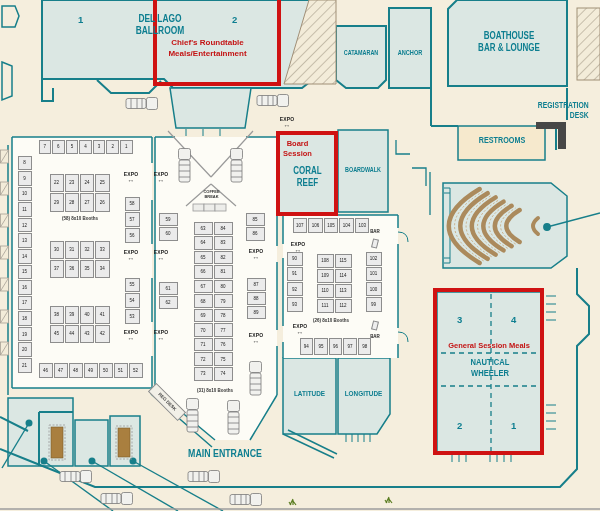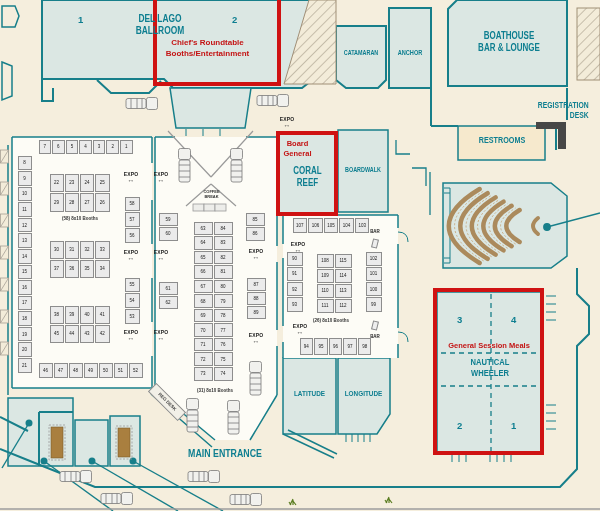--- a/index.html
+++ b/index.html
@@ -279,41 +279,41 @@
 <div class="redbox" style="left:153px;top:-6px;width:128px;height:92px;"></div>
 <div class="redbox" style="left:276px;top:131px;width:62px;height:85px;"></div>
 <div class="redbox" style="left:433px;top:288px;width:111px;height:167px;"></div>
 
 <div class="lbl cond" style="left:105px;top:12px;width:110px;font-size:10.5px;">DEL LAGO BALLROOM</div>
 <div class="num" style="left:78px;top:14px;">1</div>
 <div class="num" style="left:232px;top:14px;">2</div>
 
 <div class="lbl red" style="left:158px;top:37px;width:99px;font-size:8px;line-height:1.4;">
   <span>Chief's Roundtable</span><br>
-  <span>Booths/Entertainment</span>
+  <span>Meals/Entertainment</span>
 </div>
 
 <div class="lbl cond" style="left:333px;top:49px;width:56px;font-size:6.8px;">CATAMARAN</div>
 <div class="lbl cond" style="left:387px;top:49px;width:46px;font-size:7px;">ANCHOR</div>
 
 <div class="lbl cond" style="left:452px;top:30px;width:114px;font-size:10px;">
   <span>BOATHOUSE</span><br>
   <span>BAR &amp; LOUNGE</span>
 </div>
 
 <div class="lbl cond" style="left:505px;top:101px;width:93px;font-size:8.5px;text-align:right;">
   <span>REGISTRATION</span><br>
   <span>DESK</span>
 </div>
 
 <div class="lbl cond" style="left:460px;top:135px;width:84px;font-size:9px;">RESTROOMS</div>
 
 <div class="lbl red" style="left:281px;top:139px;width:33px;font-size:7.5px;line-height:1.35;">
   <span>Board</span><br>
-  <span>General</span>
+  <span>Session</span>
 </div>
 <div class="lbl cond" style="left:281px;top:165px;width:53px;font-size:10px;">
   <span>CORAL</span><br>
   <span>REEF</span>
 </div>
 
 <div class="lbl cond" style="left:335px;top:166px;width:56px;font-size:6.8px;">BOARDWALK</div>
 
 <div class="lbl cond" style="left:283px;top:389px;width:53px;font-size:8px;">LATITUDE</div>
 <div class="lbl cond" style="left:336px;top:389px;width:55px;font-size:8px;">LONGITUDE</div>

